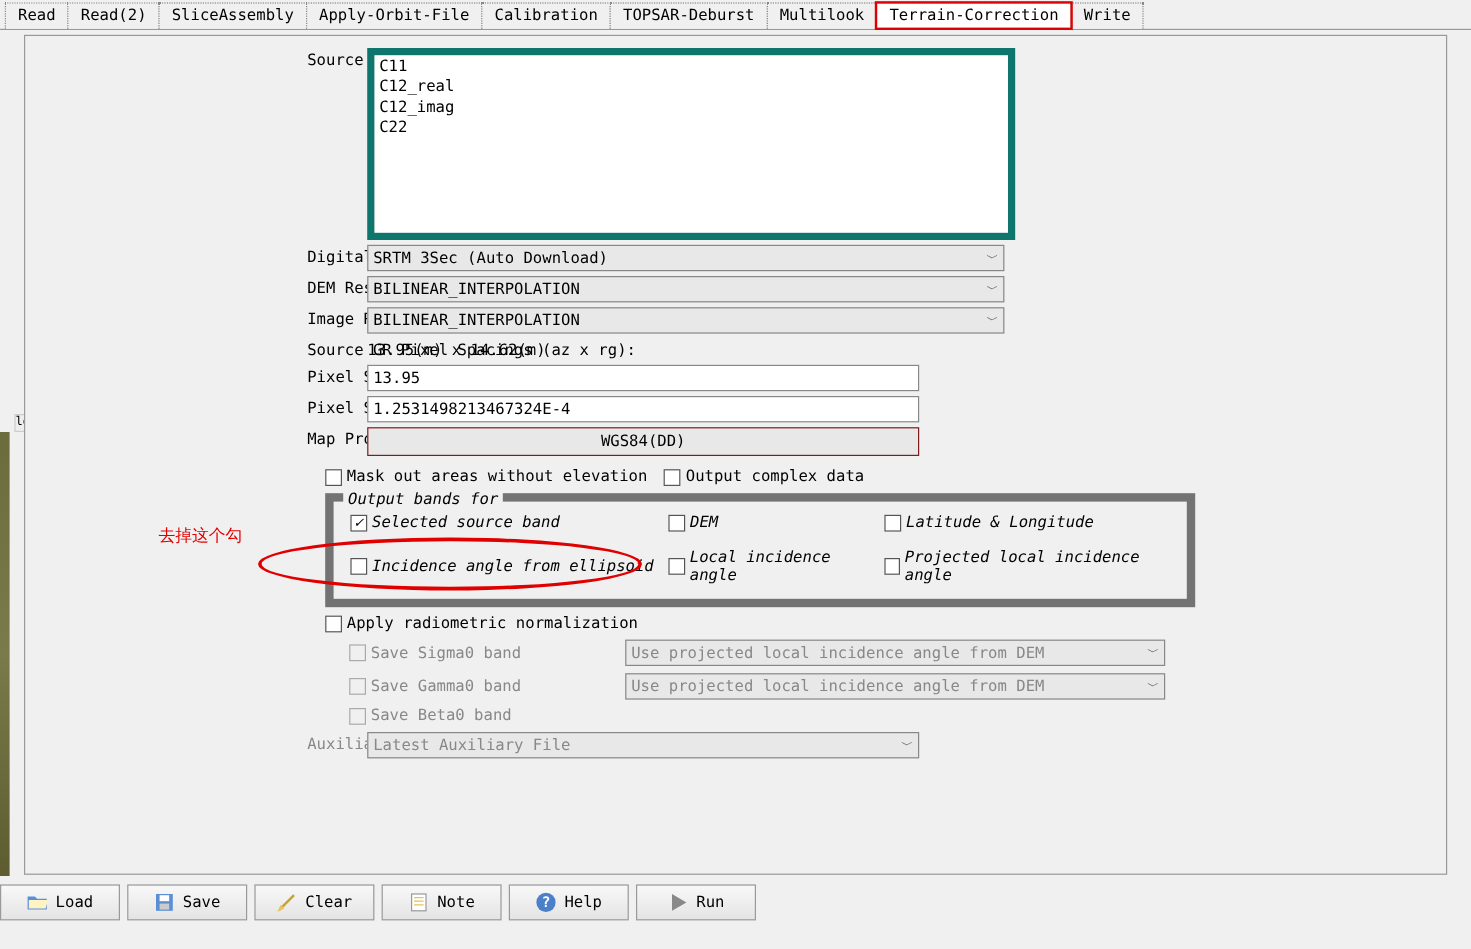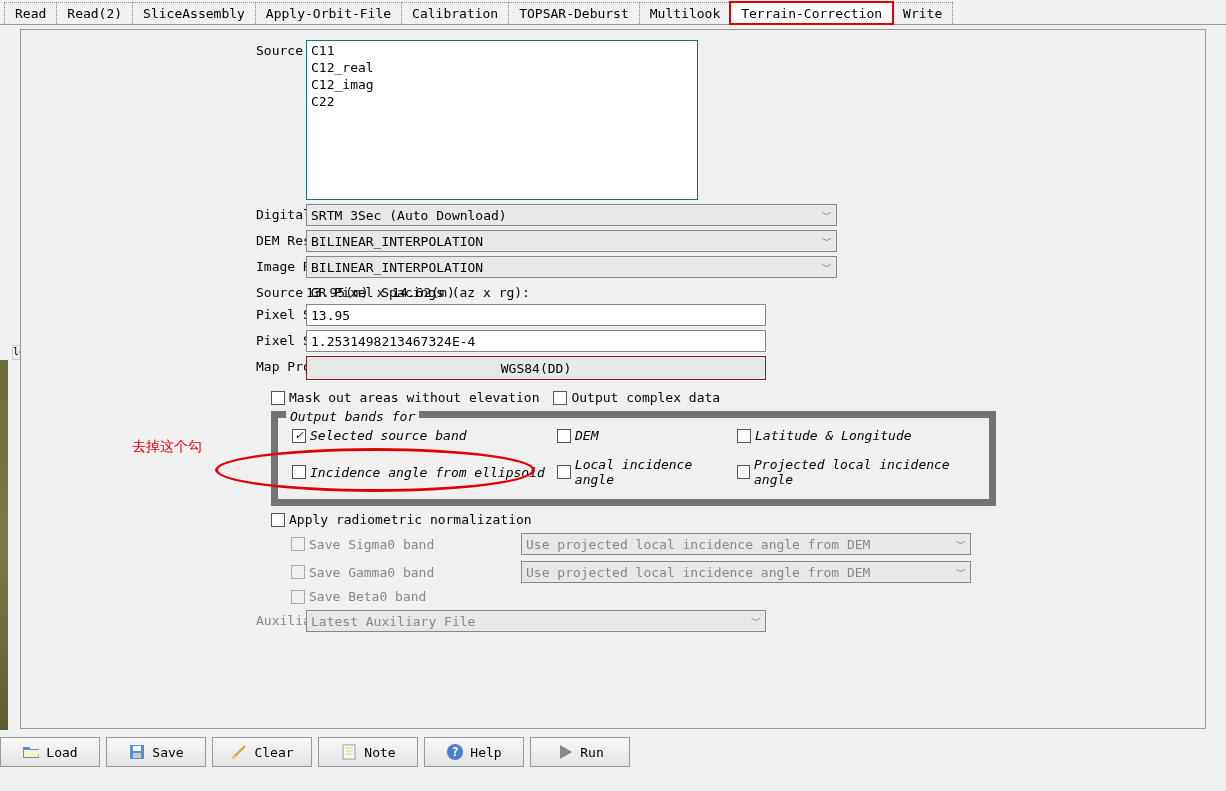--- a/index.html
+++ b/index.html
@@ -56,24 +56,24 @@
     width: 265px;
     padding-left: 215px;
     padding-top: 3px;
     white-space: nowrap;
   }
   .field-col {
     flex: 1;
     max-width: 460px;
   }
   .listbox {
-    width: 392px;
+    width: 540px;
     height: 160px;
     background: #fff;
-    border: 1px solid #0f766e;
+    border: 6px solid #0f766e;
     padding: 2px 4px;
     overflow: auto;
   }
   .listbox div { line-height: 1.3; }
   .combo {
     width: 531px;
     height: 22px;
     background: #e8e8e8;
     border: 1px solid #888;
     display: flex;

